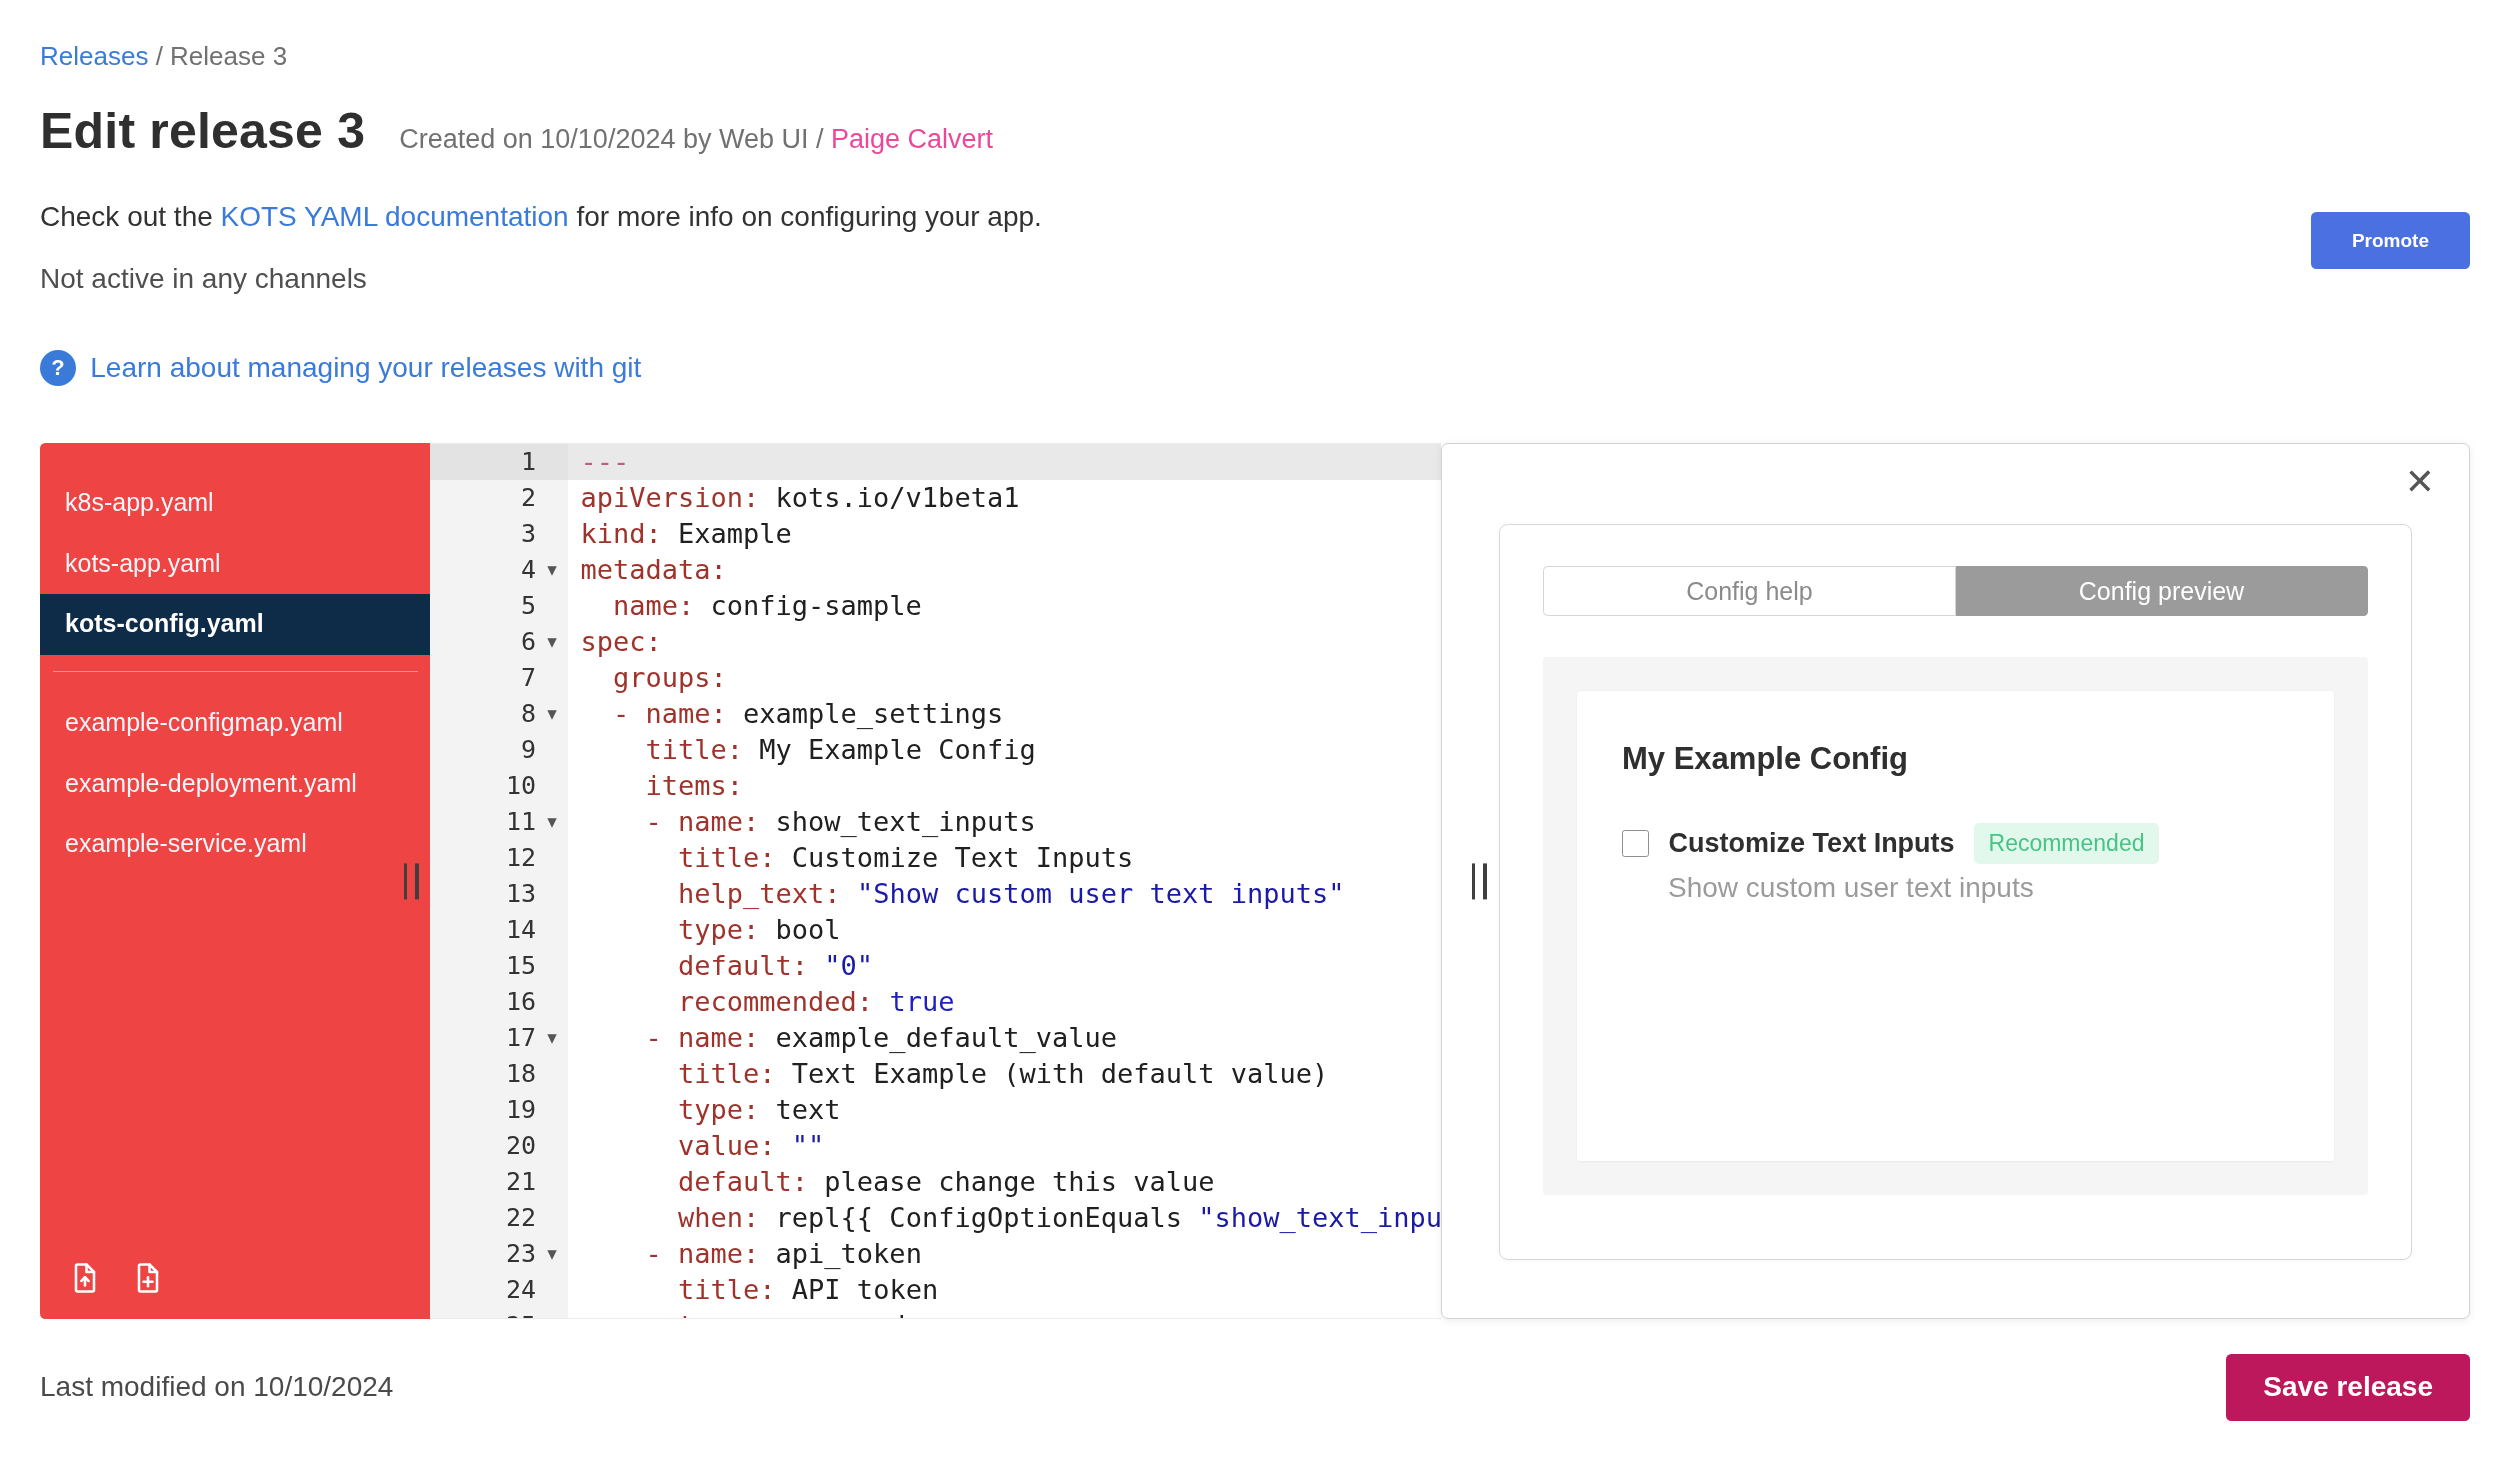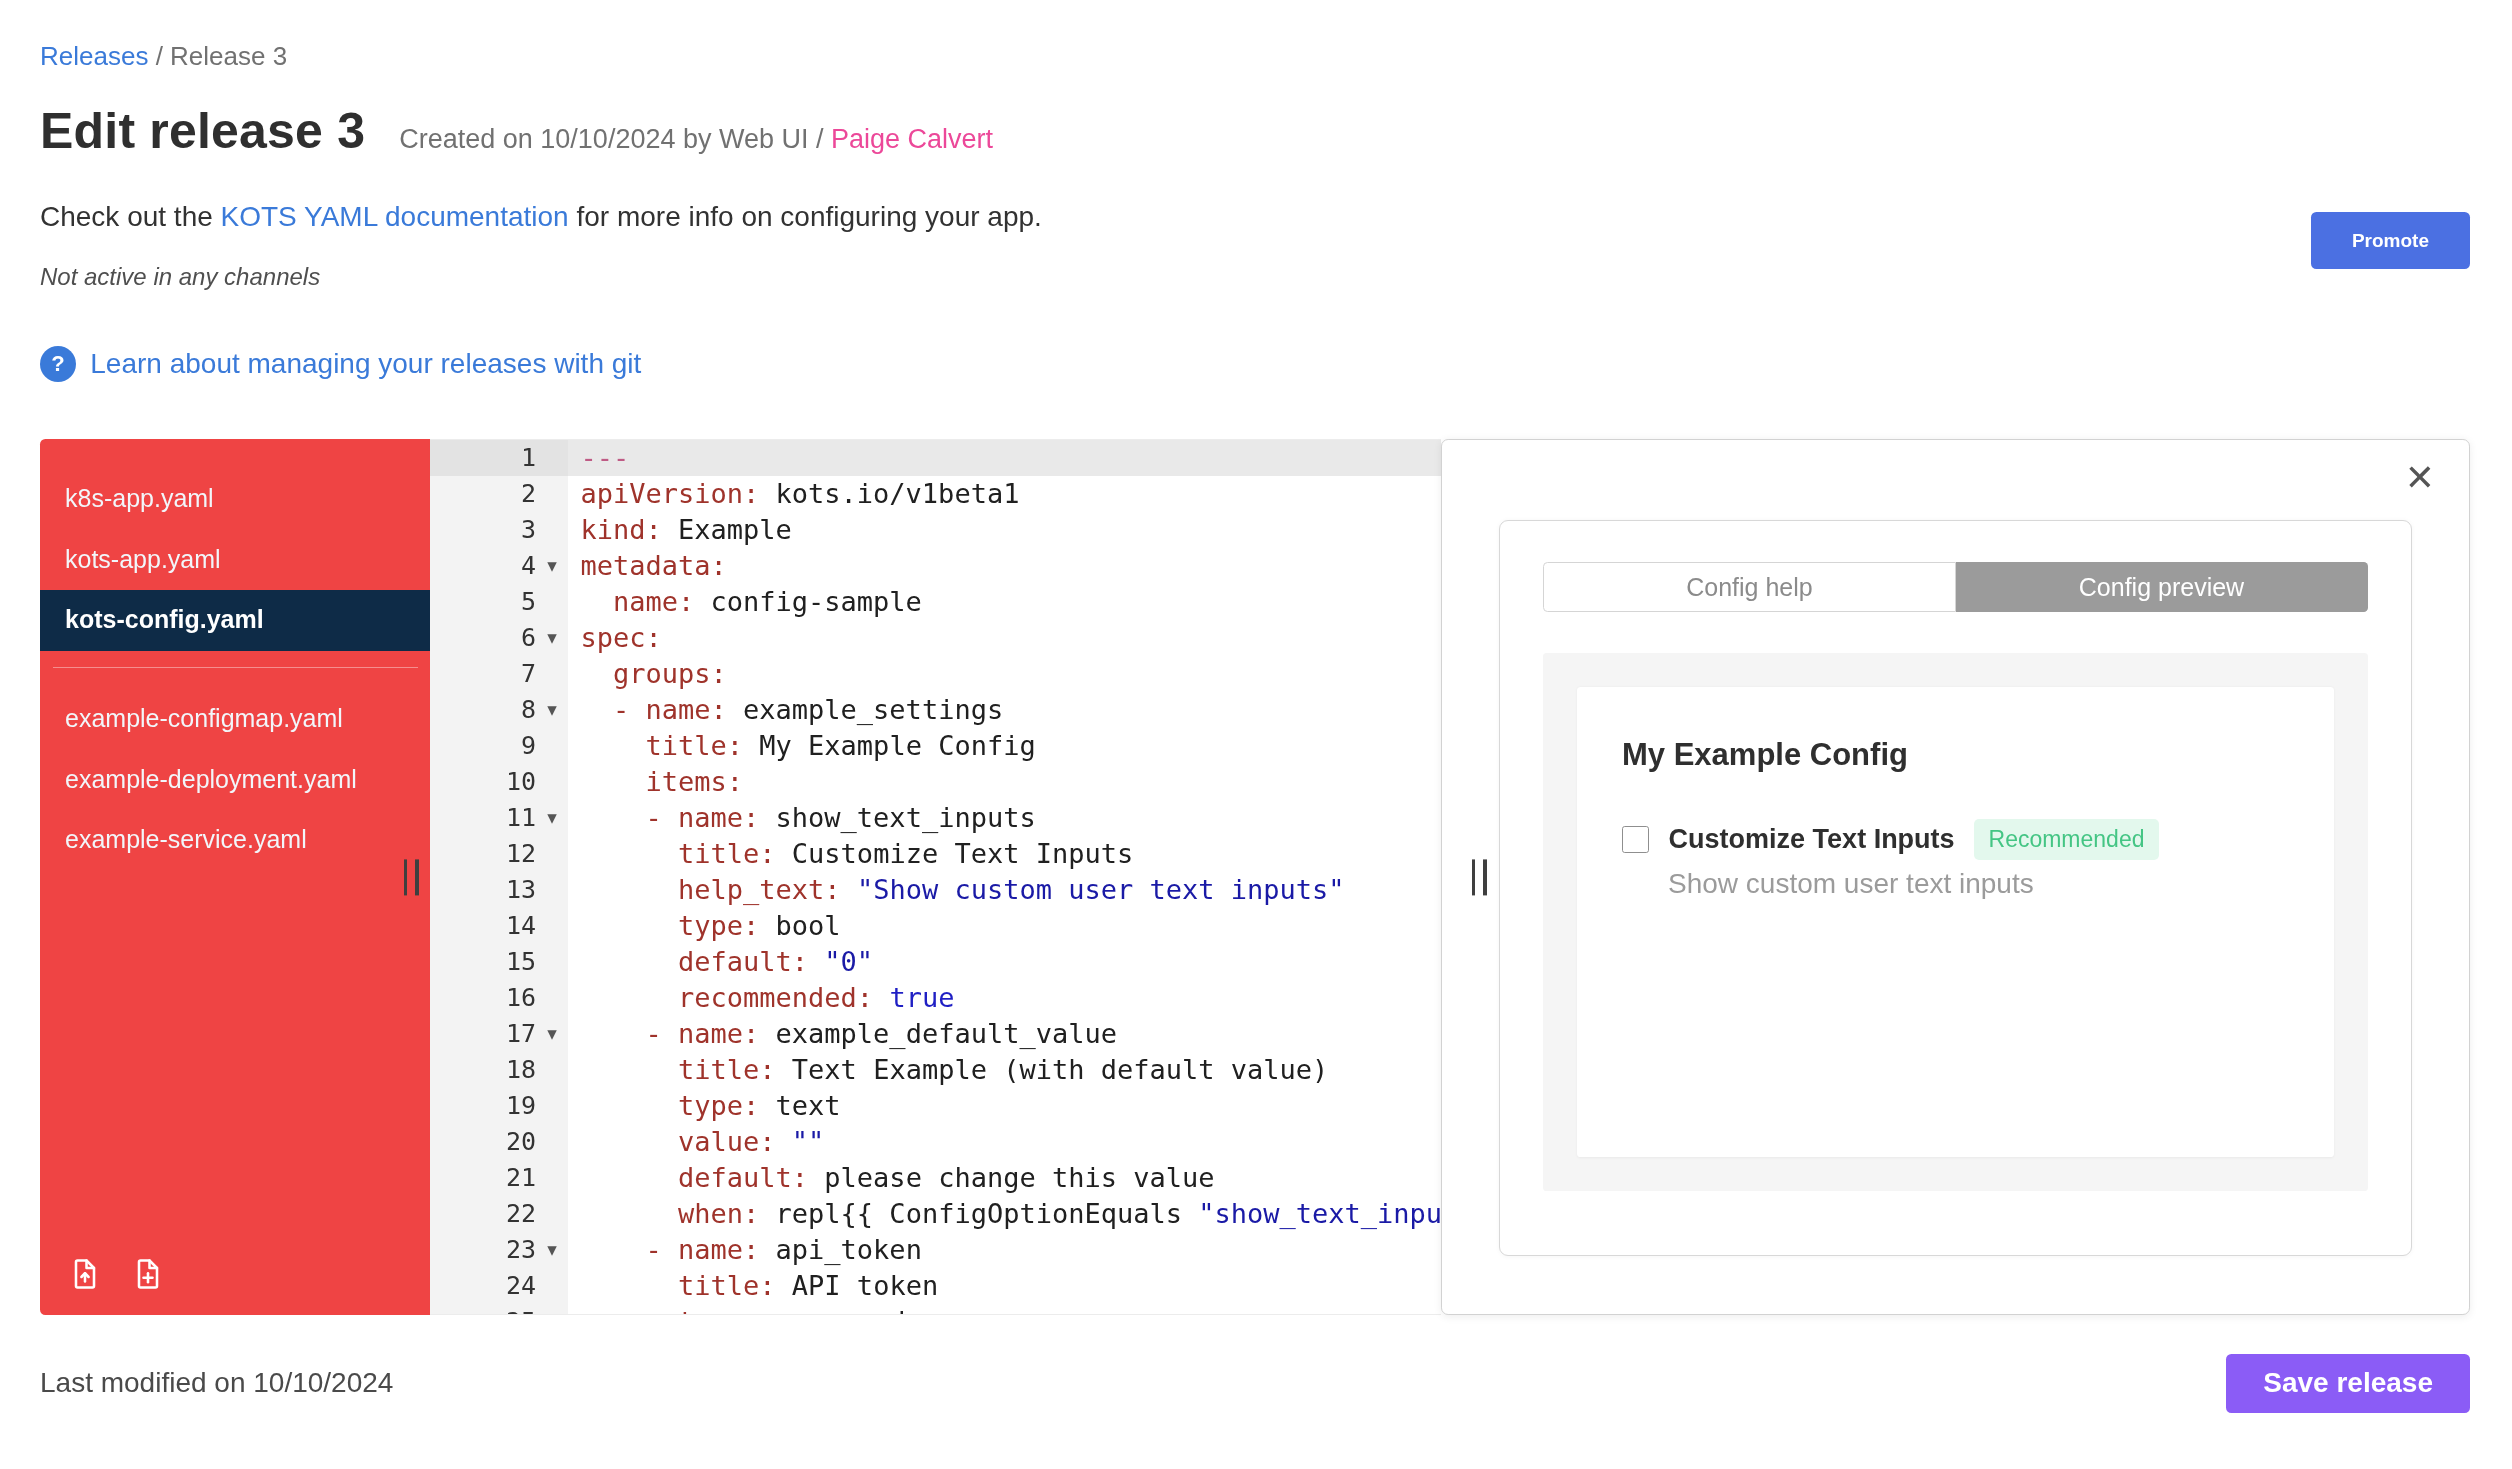--- a/index.html
+++ b/index.html
@@ -19,21 +19,21 @@
   .bc-link { color: #3a7ad9; text-decoration: none; cursor: pointer; }
   .bc-sep, .bc-current { color: #717171; }
 
   
   .title-row { margin-top: 30px; display: flex; align-items: baseline; gap: 34px; }
   h1 { margin: 0; font-size: 50px; font-weight: 700; color: #2f2f2f; letter-spacing: 0.2px; }
   .created { font-size: 27px; color: #717171; }
   .created a { color: #ec4899; text-decoration: none; cursor: pointer; }
   .docs-line { margin-top: 41px; font-size: 28px; color: #323232; }
   .docs-line a { color: #3a7ad9; text-decoration: none; cursor: pointer; }
-  .channel-status { margin-top: 30px; font-size: 24px; color: #4f4f4f; font-style: italic; }
+  .channel-status { margin-top: 30px; font-size: 28px; color: #4f4f4f; }
   .promote-btn {
     position: absolute; top: 212px; right: 42px;
     height: 57px; padding: 0 41px;
     background: #4b70e2; color: #fff;
     border: none; border-radius: 5.3px;
     font-family: "Liberation Sans", sans-serif;
     font-size: 19px; font-weight: 700; cursor: pointer;
   }
   .git-help { margin-top: 55px; display: flex; align-items: center; gap: 14.3px; }
   .q-icon {
@@ -127,22 +127,22 @@
   .cfg-row { margin-top: 46px; display: flex; align-items: center; gap: 19.6px; }
   .checkbox { width: 27px; height: 27px; border: 1.8px solid #8f8f8f; border-radius: 2.7px; background: #fff; flex-shrink: 0; cursor: pointer; }
   .cfg-label { font-size: 27px; font-weight: 700; color: #2f2f2f; }
   .badge { font-size: 23px; color: #44c584; background: #e3f8ed; padding: 7.1px 14.3px; border-radius: 5px; }
   .cfg-help { margin-top: 8px; margin-left: 46px; font-size: 28px; color: #9b9b9b; }
 
   
   .footer { height: 136px; display: flex; align-items: center; justify-content: space-between; }
   .last-modified { font-size: 28px; color: #4a4a4a; }
   .save-btn {
-    height: 59px; padding: 0 37px;
-    background: #8b5cf6; color: #fff;
+    height: 67px; padding: 0 37px;
+    background: #be185d; color: #fff;
     border: none; border-radius: 5.3px;
     font-family: "Liberation Sans", sans-serif;
     font-size: 28px; font-weight: 700; cursor: pointer;
   }
 </style>
 </head>
 <body>
 
 <div class="page">
 

